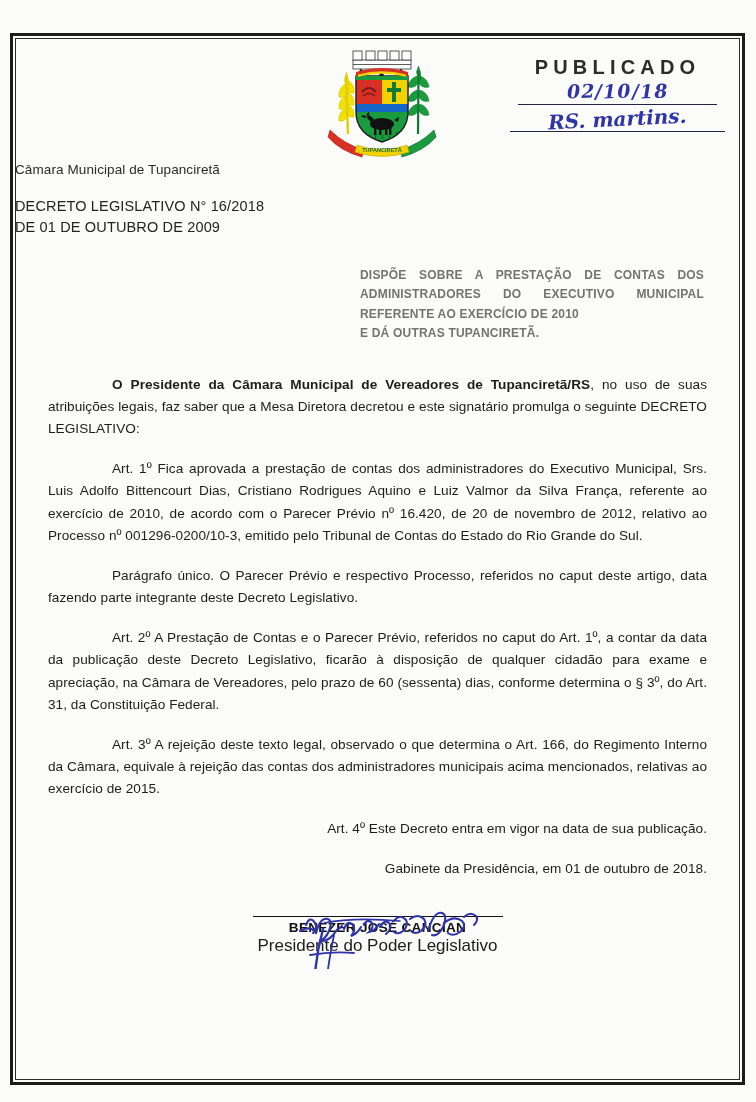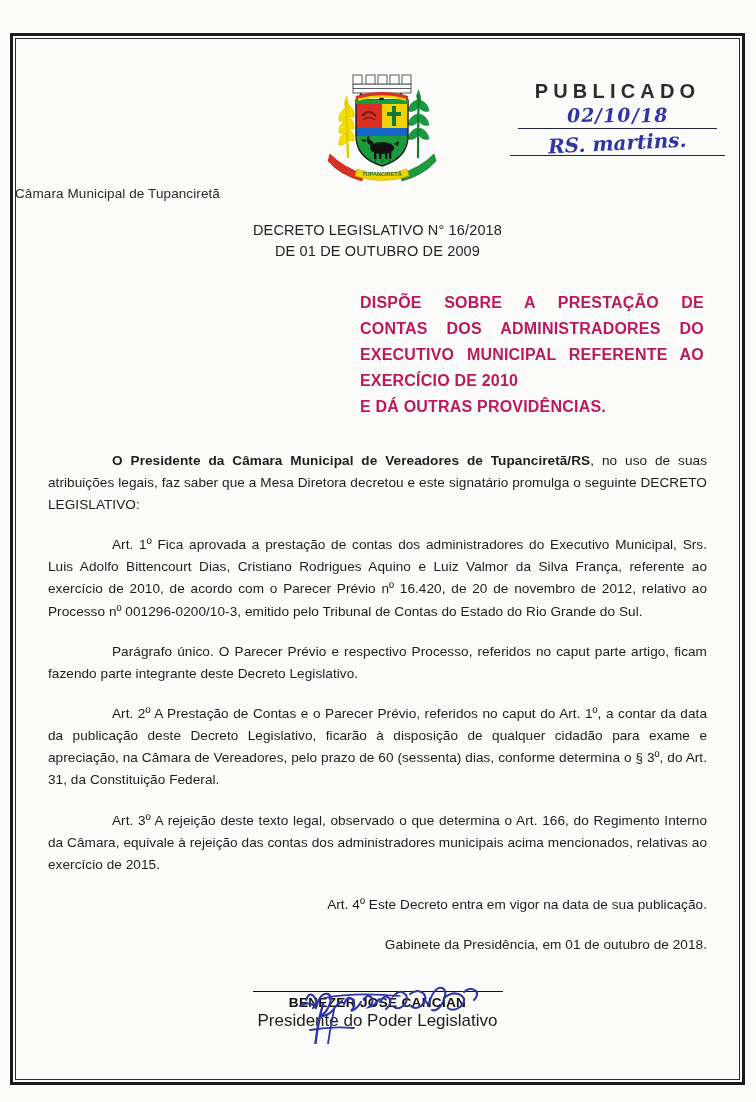--- a/index.html
+++ b/index.html
@@ -36,21 +36,20 @@
     left: 15px; top: 38px;
     width: 725px; height: 1042px;
     border: 1px solid #2a2a2a;
     box-sizing: border-box;
   }
   #content {
     position: absolute;
     left: 15px; top: 38px;
     width: 725px; height: 954px;
     box-sizing: border-box;
-    margin-top: 24px;
   }
 
   
   .header-row {
     position: relative;
     height: 130px;
   }
   .crest-wrap {
     position: absolute;
     left: 297px;
@@ -108,36 +107,36 @@
   }
   .hand.sig {
     font-size: 20px;
     letter-spacing: 0px;
     transform: rotate(-2.8deg);
   }
 
   
   .doc-title {
     margin-top: 28px;
-    text-align: center;
+    text-align: left;
     font-size: 14.5px;
     line-height: 1.45;
     color: #232323;
     letter-spacing: 0.15px;
   }
 
   
   .ementa {
     margin: 28px 36px 0 345px;
-    font-size: 16px;
+    font-size: 12px;
     font-weight: bold;
     line-height: 1.62;
     text-align: justify;
     text-align-last: left;
-    color: #be185d;
+    color: #737373;
     letter-spacing: 0.2px;
   }
   .ementa .lastline { display: block; }
 
   
   .body-block {
     margin: 30px 33px 0 33px;
   }
   p.para {
     margin: 0 0 18px 0;
@@ -309,30 +308,30 @@
       <div class="org-name">Câmara Municipal de Tupanciretã</div>
     </div>
 
     <div class="doc-title">
       <div>DECRETO LEGISLATIVO N° 16/2018</div>
       <div>DE 01 DE OUTUBRO DE 2009</div>
     </div>
 
     <div class="ementa">
       <span>DISPÕE SOBRE A PRESTAÇÃO DE CONTAS DOS ADMINISTRADORES DO EXECUTIVO MUNICIPAL REFERENTE AO EXERCÍCIO DE 2010</span>
-      <span class="lastline">E DÁ OUTRAS PROVIDÊNCIAS.</span>
+      <span class="lastline">E DÁ OUTRAS TUPANCIRETÃ.</span>
     </div>
 
     <div class="body-block">
 
       <p class="para"><b>O Presidente da Câmara Municipal de Vereadores de Tupanciretã/RS</b><span>, no uso de suas atribuições legais, faz saber que a Mesa Diretora decretou e este signatário promulga o seguinte DECRETO LEGISLATIVO:</span></p>
 
       <p class="para">Art. 1º Fica aprovada a prestação de contas dos administradores do Executivo Municipal, Srs. Luis Adolfo Bittencourt Dias, Cristiano Rodrigues Aquino e Luiz Valmor da Silva França, referente ao exercício de 2010, de acordo com o Parecer Prévio nº 16.420, de 20 de novembro de 2012, relativo ao Processo nº 001296-0200/10-3, emitido pelo Tribunal de Contas do Estado do Rio Grande do Sul.</p>
 
-      <p class="para">Parágrafo único. O Parecer Prévio e respectivo Processo, referidos no caput parte artigo, ficam fazendo parte integrante deste Decreto Legislativo.</p>
+      <p class="para">Parágrafo único. O Parecer Prévio e respectivo Processo, referidos no caput deste artigo, data fazendo parte integrante deste Decreto Legislativo.</p>
 
       <p class="para">Art. 2º A Prestação de Contas e o Parecer Prévio, referidos no caput do Art. 1º, a contar da data da publicação deste Decreto Legislativo, ficarão à disposição de qualquer cidadão para exame e apreciação, na Câmara de Vereadores, pelo prazo de 60 (sessenta) dias, conforme determina o § 3º, do Art. 31, da Constituição Federal.</p>
 
       <p class="para">Art. 3º A rejeição deste texto legal, observado o que determina o Art. 166, do Regimento Interno da Câmara, equivale à rejeição das contas dos administradores municipais acima mencionados, relativas ao exercício de 2015.</p>
 
       <p class="para no-just">Art. 4º Este Decreto entra em vigor na data de sua publicação.</p>
 
       <p class="para no-just">Gabinete da Presidência, em 01 de outubro de 2018.</p>
 
       <div class="sign-area">

